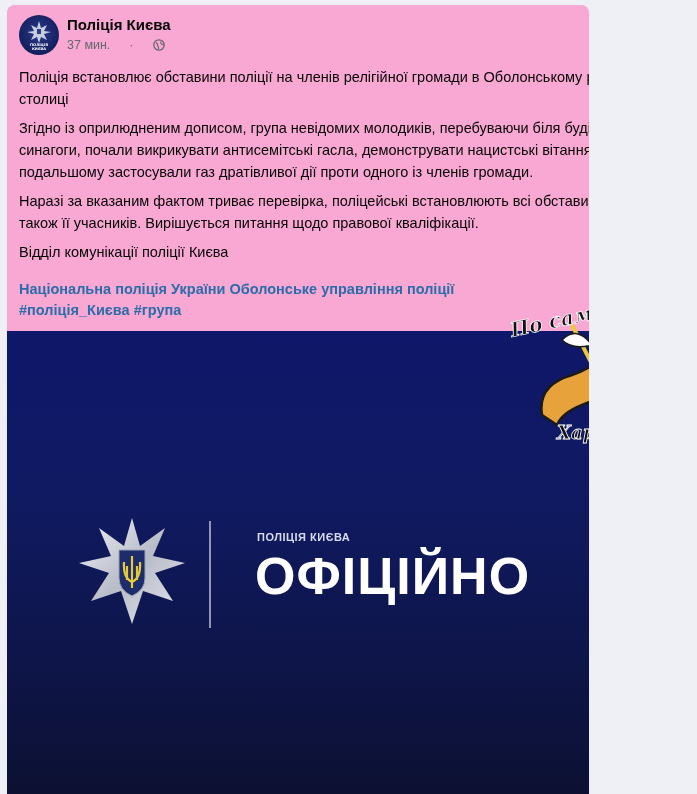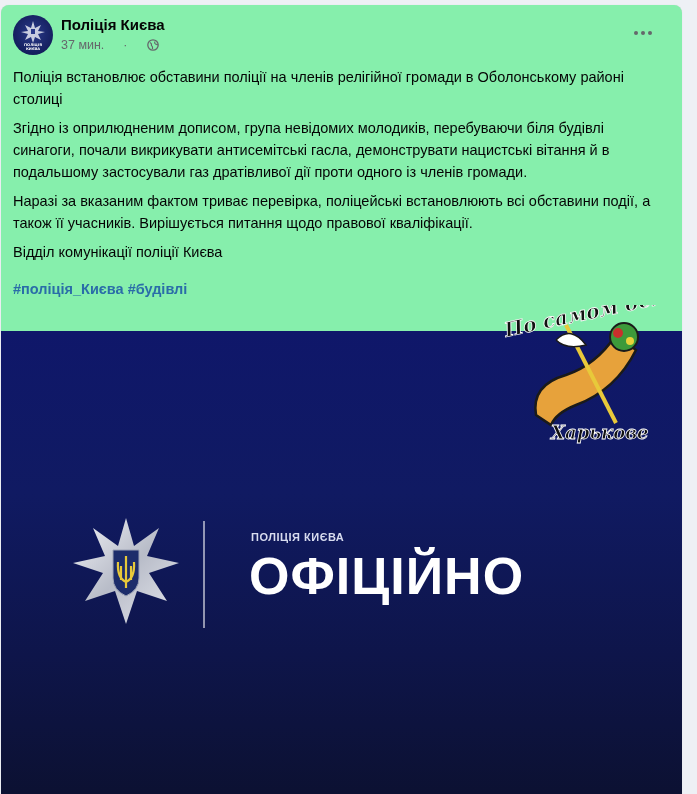--- a/index.html
+++ b/index.html
@@ -2,22 +2,22 @@
 <html><head>
   <meta charset="utf-8">
   <style>
     html, body { margin: 0; padding: 0; }
     body {
       width: 697px; height: 794px; overflow: hidden;
       background: #eef0f5;
       font-family: "Liberation Sans", "DejaVu Sans", sans-serif;
     }
     .card {
-      position: absolute; left: 1px; top: 5px; width: 681px; height: 789px;
-      background: #86efac;
+      position: absolute; left: 7px; top: 5px; width: 582px; height: 789px;
+      background: #f9a8d4;
       border-radius: 8px 8px 0 0;
       box-shadow: 0 0 1px rgba(0,0,0,0.15);
       overflow: hidden;
     }
     .header { position: absolute; left: 12px; top: 10px; height: 42px; width: 660px; }
     .avatar {
       position: absolute; left: 0; top: 0; width: 40px; height: 40px; border-radius: 50%;
       background: radial-gradient(circle at 50% 45%, #2a3a8a 0%, #141f5e 70%, #0f1747 100%);
       overflow: hidden;
     }
@@ -76,23 +76,24 @@
   </div>
 
   <div class="post-text">
     <p>Поліція встановлює обставини поліції на членів релігійної громади в Оболонському районі столиці</p>
     <p>Згідно із оприлюдненим дописом, група невідомих молодиків, перебуваючи біля будівлі синагоги, почали викрикувати антисемітські гасла, демонструвати нацистські вітання й в подальшому застосували газ дратівливої дії проти одного із членів громади.</p>
     <p>Наразі за вказаним фактом триває перевірка, поліцейські встановлюють всі обставини події, а також її учасників. Вирішується питання щодо правової кваліфікації.</p>
     <p>Відділ комунікації поліції Києва</p>
   </div>
 
   <div class="links">
+    <div><a>Національна поліція України Оболонське управління поліції</a></div>
     <div>
       <a>#поліція_Києва</a>
-      <a>#будівлі</a>
+      <a>#група</a>
     </div>
   </div>
 
   <div class="image">
     <svg class="badge-star" viewBox="0 0 110 110">
       <defs>
         <linearGradient id="sg" x1="0" y1="0" x2="1" y2="1">
           <stop offset="0" stop-color="#f2f3f7"></stop>
           <stop offset="0.5" stop-color="#b8bcc8"></stop>
           <stop offset="1" stop-color="#e6e8ee"></stop>

